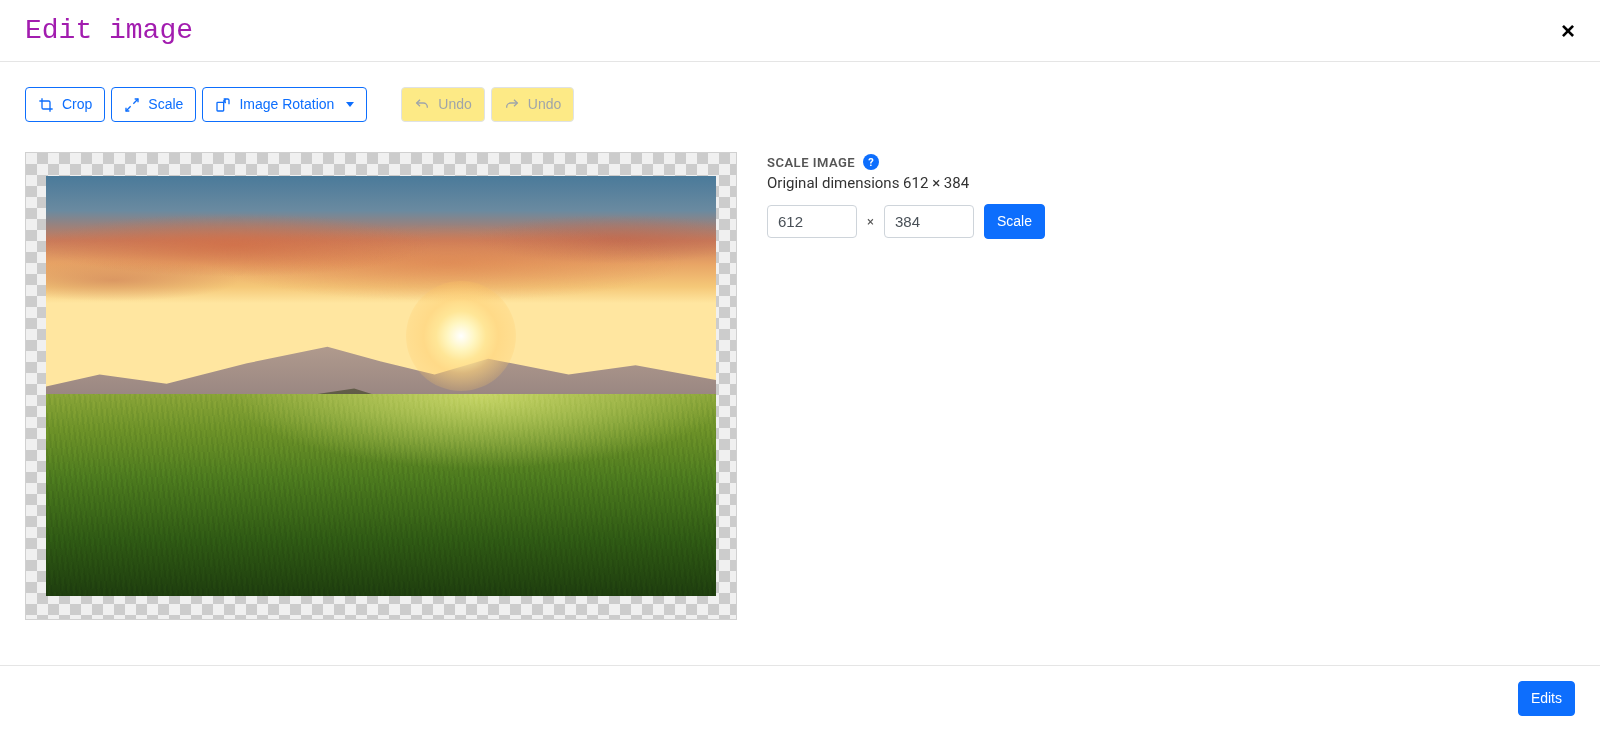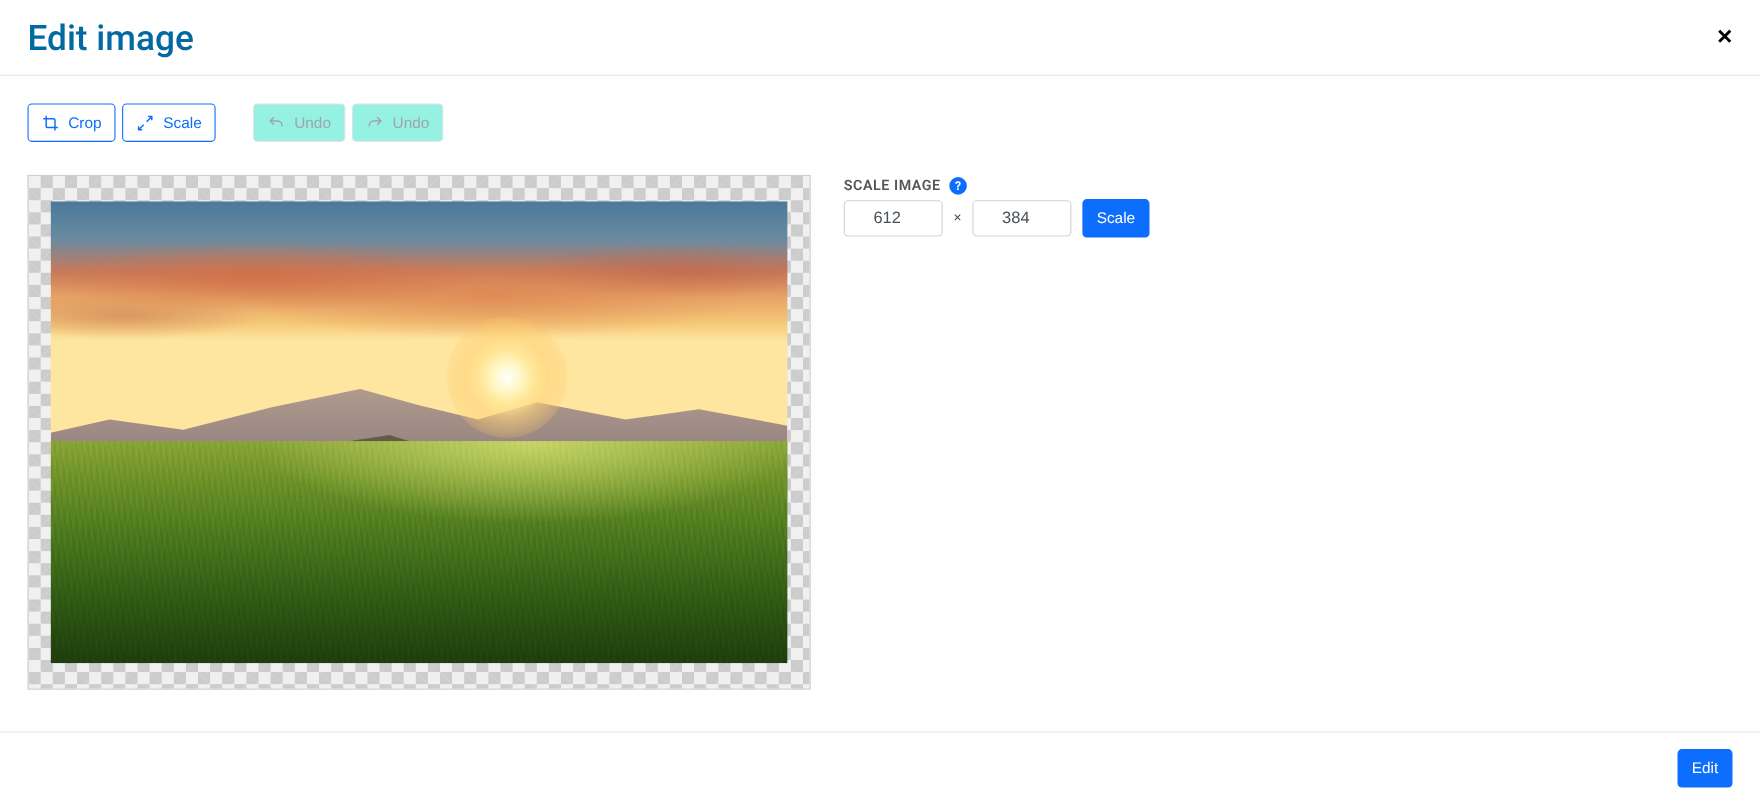--- a/index.html
+++ b/index.html
@@ -24,23 +24,24 @@
       background: #fff;
     }
     .modal-header {
       padding: 15px 25px;
       border-bottom: 1px solid #e5e5e5;
       display: flex;
       justify-content: space-between;
       align-items: center;
     }
     .modal-title {
-      font-size: 32px;
+      font-size: 28px;
       font-weight: 500;
-      color: #0369a1;
+      color: #a21caf;
+      font-family: Liberation Mono, monospace;
     }
     .close-btn {
       background: none;
       border: none;
       font-size: 24px;
       font-weight: bold;
       color: #000;
       cursor: pointer;
       padding: 0;
       line-height: 1;
@@ -71,21 +72,21 @@
       line-height: 1.5;
     }
     .btn-outline-primary {
       border: 1px solid #0d6efd;
       color: #0d6efd;
       background: #fff;
     }
     .btn-outline-secondary {
       border: 1px solid #ced4da;
       color: #6c757d;
-      background: #5eead4;
+      background: #fde047;
     }
     .btn-outline-secondary.disabled,
     .btn-outline-secondary:disabled {
       opacity: 0.65;
       cursor: default;
     }
     .btn-primary {
       background: #0d6efd;
       border: 1px solid #0d6efd;
       color: #fff;
@@ -245,21 +246,21 @@
       color: #333;
       margin-bottom: 12px;
     }
     .dimension-row {
       display: flex;
       align-items: center;
       gap: 10px;
     }
     .dim-input {
       width: 90px;
-      padding: 7px 26px;
+      padding: 7px 10px;
       font-size: 15px;
       border: 1px solid #ced4da;
       border-radius: 4px;
       color: #495057;
     }
     .times {
       font-size: 13px;
       color: #555;
     }
     .modal-footer {
@@ -297,20 +298,31 @@
         <button class="btn btn-outline-primary">
           <span class="icon">
             <svg viewBox="0 0 24 24" fill="none" stroke="#0d6efd" stroke-width="2">
                 <path d="M21 3l-7 7"></path>
                 <path d="M3 21l7-7"></path>
                 <path d="M21 8V3h-5"></path>
                 <path d="M3 16v5h5"></path>
               </svg>
           </span>
           <span>Scale</span>
+        </button>
+        <button class="btn btn-outline-primary">
+          <span class="icon">
+            <svg viewBox="0 0 24 24" fill="none" stroke="#0d6efd" stroke-width="2">
+                <rect x="3" y="8" width="10" height="13" rx="1"></rect>
+                <path d="M13 3h6a2 2 0 0 1 2 2v6"></path>
+                <path d="M16 3l-3 3 3 3" fill="#0d6efd"></path>
+              </svg>
+          </span>
+          <span>Image Rotation</span>
+          <span class="caret"></span>
         </button>
       </div>
 
       <div class="toolbar-gap"></div>
 
       <div class="toolbar-group">
         <button class="btn btn-outline-secondary disabled" disabled="">
           <span class="icon">
             <svg viewBox="0 0 24 24" fill="none" stroke="#6c757d" stroke-width="2">
                 <path d="M9 14l-5-5 5-5"></path>
@@ -342,26 +354,27 @@
           <div class="sun"></div>
           <div class="grass"></div>
         </div>
       </div>
 
       <div class="scale-panel">
         <div class="panel-title">
           <span>SCALE IMAGE</span>
           <span class="help-circle">?</span>
         </div>
+        <div class="panel-text">Original dimensions 612 × 384</div>
         <div class="dimension-row">
           <input type="text" class="dim-input" value="612" style="">
           <span class="times">×</span>
           <input type="text" class="dim-input" value="384" style="">
           <button class="btn btn-primary">Scale</button>
         </div>
       </div>
     </div>
   </div>
 
   <div class="modal-footer">
-    <button class="btn btn-primary">Edit</button>
+    <button class="btn btn-primary">Edits</button>
   </div>
 </div>
 
 </body></html>

